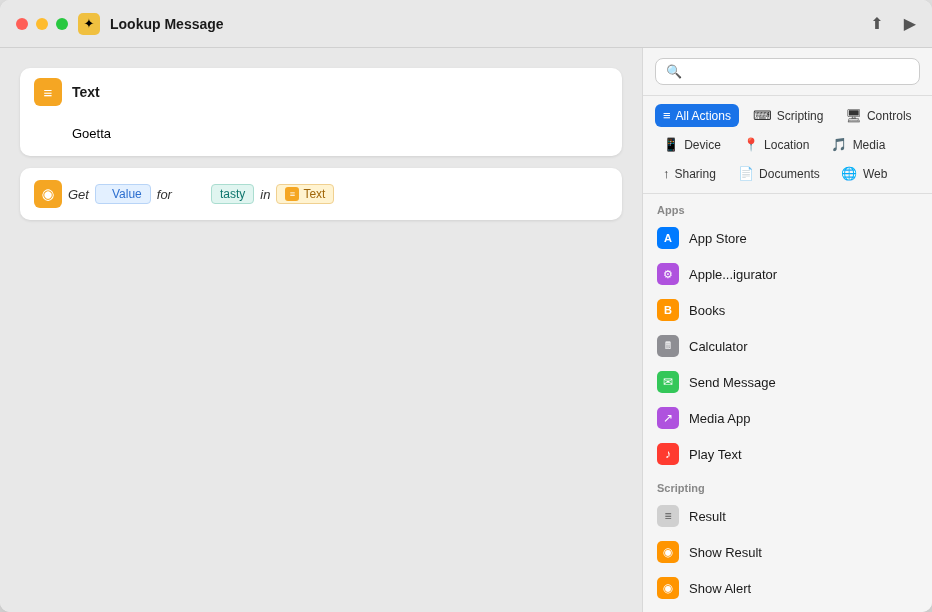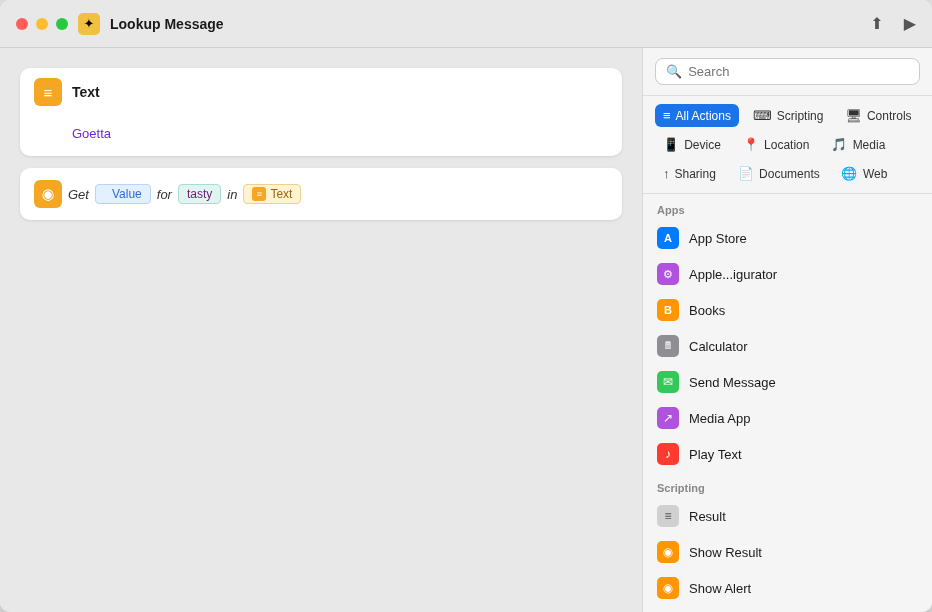--- a/index.html
+++ b/index.html
@@ -128,21 +128,21 @@
       font-weight: 600;
       color: #1a1a1a;
     }
 
     .action-body {
       padding: 8px 14px 14px 52px;
     }
 
     .action-value {
       font-size: 13px;
-      color: #6d28d9;
+      color: #000000;
     }
 
     .get-value-row {
       display: flex;
       align-items: center;
       gap: 6px;
       padding: 12px 14px;
       flex-wrap: wrap;
     }
 
@@ -153,21 +153,21 @@
     }
 
     .gv-pill {
       padding: 2px 8px;
       border-radius: 4px;
       font-size: 12px;
       font-weight: 500;
     }
 
     .pill-blue { background: #e3f0ff; color: #2d6fcf; border: 1px solid #b8d4f7; padding-left: 16px; }
-    .pill-teal { background: #e0f5f0; color: #701a75; border: 1px solid #aaddd0; }
+    .pill-teal { background: #e0f5f0; color: #0f766e; border: 1px solid #aaddd0; margin-left: 33px; }
     .pill-text { background: #fff3d0; color: #a0660a; border: 1px solid #f0d090; display: flex; align-items: center; gap: 4px; }
 
     .pill-icon {
       width: 14px;
       height: 14px;
       border-radius: 3px;
       background: #f5a623;
       display: inline-flex;
       align-items: center;
       justify-content: center;
@@ -345,21 +345,20 @@
         </div>
       </div>
 
     </div>
 
     <div class="actions-panel">
 
       <div class="search-bar">
         <div class="search-input-container">
           <span class="search-icon-char">🔍</span>
-          <input class="search-input" type="text" placeholder="Search" style="">
         </div>
       </div>
 
       <div class="category-row">
         <div class="cat-item active">
           <span class="cat-icon">≡</span>
           <span>All Actions</span>
         </div>
         <div class="cat-item">
           <span class="cat-icon">⌨</span>

